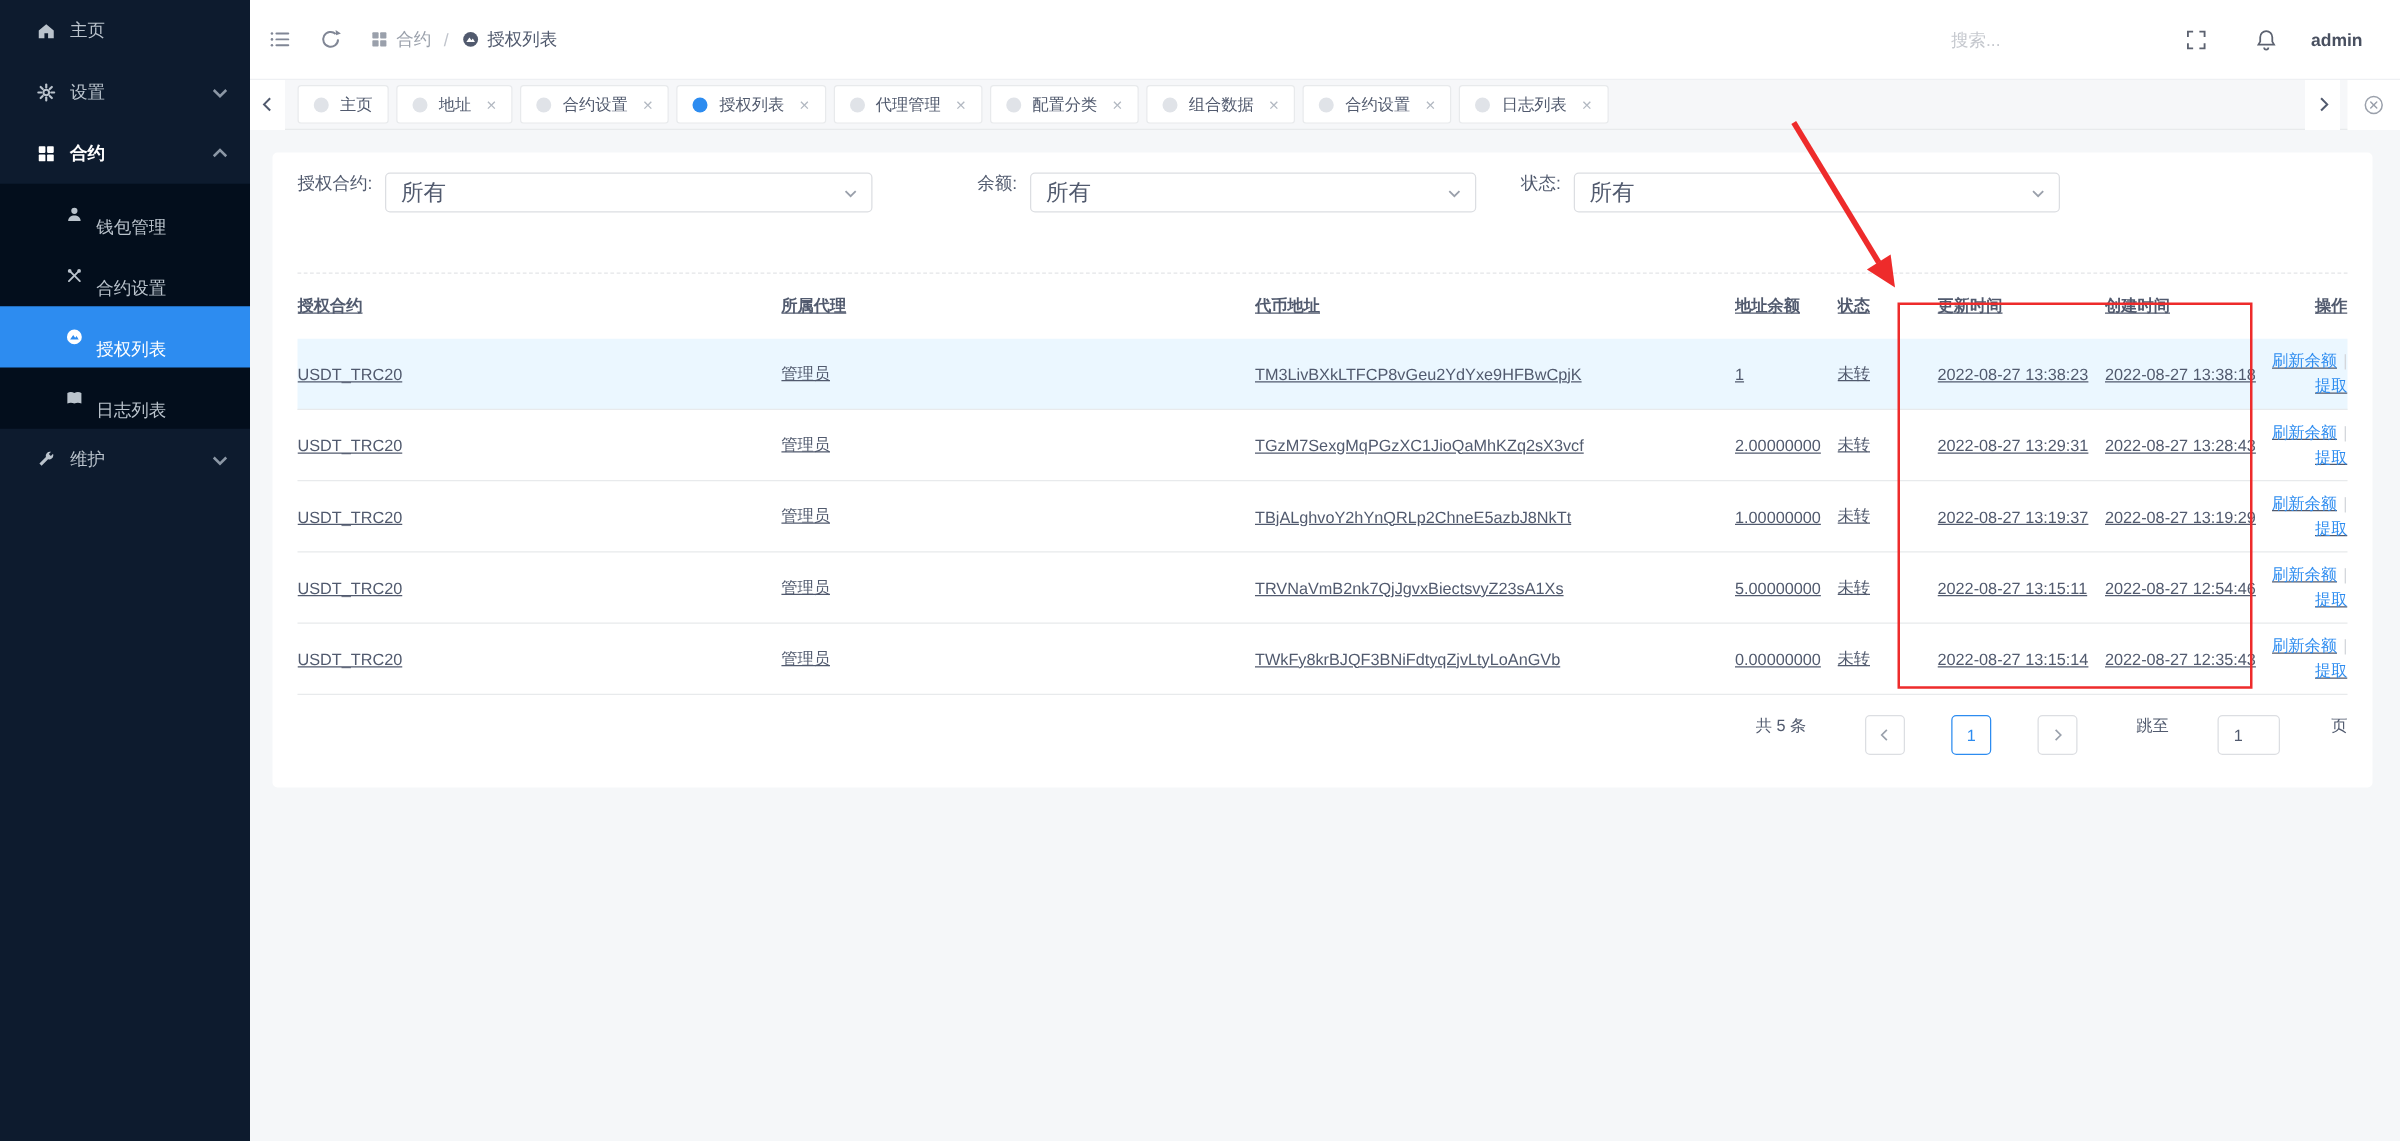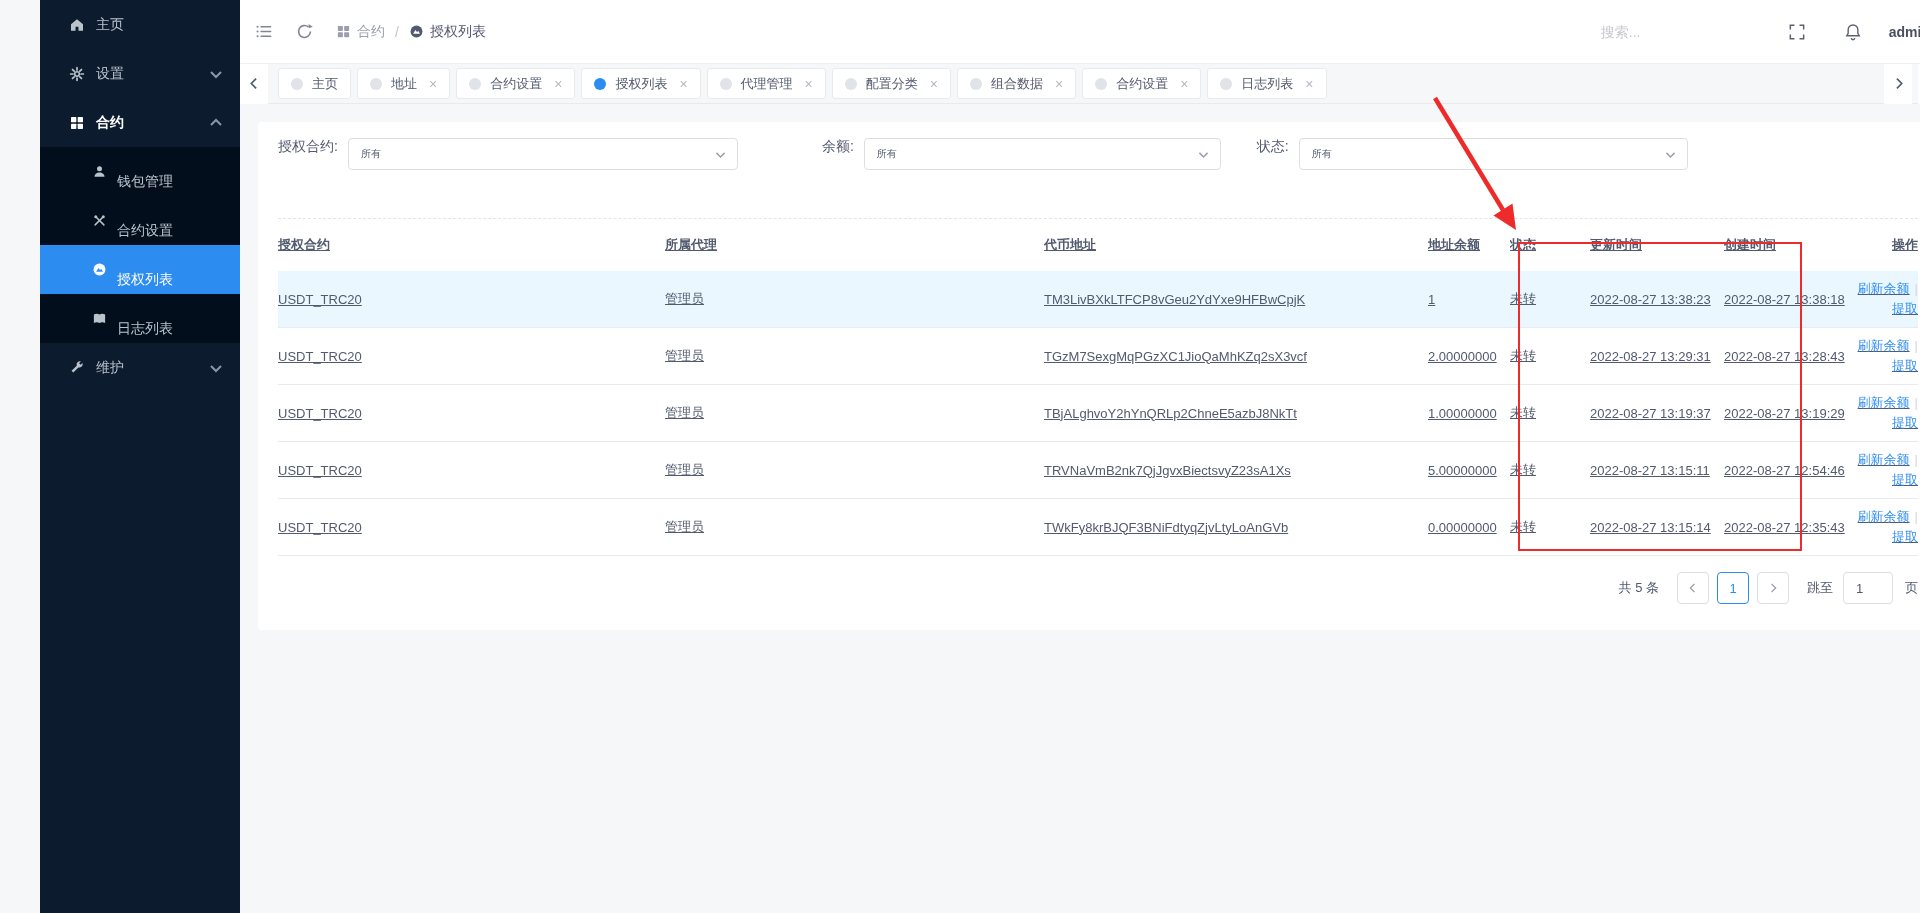--- a/index.html
+++ b/index.html
@@ -1,18 +1,18 @@
 <!DOCTYPE html>
 <html><head>
 <meta charset="utf-8">
 <style>
   * { margin:0; padding:0; box-sizing:border-box; }
   html,body { width:1920px; height:913px; overflow:hidden; }
   body { font-family:"Liberation Sans","DejaVu Sans",sans-serif; background:#f5f7f9; position:relative; }
-  .layout { display:flex; width:1920px; height:913px;padding-left:40px; }
+  .layout { display:flex; width:1920px; height:913px; }
 
   
   .sidebar { width:200px; flex-shrink:0; background:#0d1b2e; color:#bac3cc; }
   .nav-item { height:49px; display:flex; align-items:center; padding:0 16px 0 29px; font-size:14px; cursor:pointer; }
   .nav-item .nav-label { margin-left:11px; flex:1; }
   .nav-item.parent-active { color:#fff; font-weight:bold; }
   .nav-item svg { width:16px; height:16px; }
   .chev { width:12px; height:12px; color:#8b97a5; }
   .nav-group { background:#030e1c; }
   .nav-sub { height:49px; display:flex; align-items:center; padding-left:52px; font-size:14px; color:#bac3cc; cursor:pointer; }
@@ -49,37 +49,37 @@
   .tag .tag-close { margin-left:12px; color:#b3b9c2; font-size:14px; line-height:1; }
   .close-all { width:42px; height:40px; background:#fff; margin-left:6px; display:flex; align-items:center; justify-content:center; color:#9aa0ab; cursor:pointer; flex-shrink:0; }
   .close-all svg { width:18px; height:18px; }
 
   
   .content { flex:1; padding:18px 22px 0 18px; }
   .card { background:#fff; border-radius:4px; height:508px; padding:0 20px; }
 
   .filters { display:flex; align-items:flex-start; padding-top:16px; }
   .f-label { font-size:14px; color:#515a6e; margin-right:10px; white-space:nowrap; }
-  .ivu-select { height:32px; border:1px solid #dcdee2; border-radius:4px; background:#fff; display:flex; align-items:center; justify-content:space-between; padding:0 10px 0 12px; font-size:10px; color:#515a6e; cursor:pointer; }
+  .ivu-select { height:32px; border:1px solid #dcdee2; border-radius:4px; background:#fff; display:flex; align-items:center; justify-content:space-between; padding:0 10px 0 12px; font-size:18px; color:#515a6e; cursor:pointer; }
   .ivu-select svg { width:13px; height:13px; color:#9aa0ab; }
   .sel-1 { width:390px; } .ml-84 { margin-left:84px; } .sel-2 { width:357px; } .ml-36 { margin-left:36px; } .sel-3 { width:389px; }
 
   .divider { border-top:1px dashed #e3e5e8; margin-top:48px; }
 
   .thead { display:flex; align-items:center; height:52px; font-size:13px; font-weight:bold; color:#515a6e; }
   .trow { display:flex; align-items:center; height:57px; border-bottom:1px solid #e8eaec; font-size:13px; color:#515a6e; }
   .trow.highlight { background:#ebf7ff; }
   .cell { padding-right:10px; overflow:hidden; white-space:nowrap;text-decoration:underline; }
   .col-contract{width:387px;} .col-agent{width:379px;} .col-address{width:384px;}
   .col-balance{width:82px;} .col-status{width:80px;} .col-updated{width:134px;}
   .col-created{width:125px;} .col-action{width:69px; white-space:normal; line-height:1.55; padding-right:0;text-align:right;}
   .col-action a { color:#2d8cf0; text-decoration:none; cursor:pointer; }
   .col-action .sep { color:#d4d7dc; margin-left:5px; }
 
-  .pagination { display:flex; justify-content:flex-end; align-items:center; margin-top:16px; font-size:13px; color:#515a6e; }
+  .pagination { display:flex; justify-content:flex-end; margin-top:16px; font-size:13px; color:#515a6e;gap:29px; }
   .pg-total { margin-right:10px; }
   .page-btn { width:32px; height:32px; border:1px solid #dcdee2; border-radius:4px; background:#fff; display:flex; align-items:center; justify-content:center; color:#99a0ab; margin-left:8px; cursor:pointer; font-size:13px; }
   .page-btn svg { width:12px; height:12px; }
   .page-btn.current { border-color:#2d8cf0; color:#2d8cf0; }
   .jump-label { margin-left:18px; }
   .jump-input { width:50px; height:32px; border:1px solid #dcdee2; border-radius:4px; margin-left:10px; padding-left:12px; font-size:13px; color:#515a6e; outline:none; }
   .jump-unit { margin-left:12px; }
 
   
   .anno-rect { position:absolute; left:1518px; top:242px; width:284px; height:309px; border:2px solid #ee2b2b; z-index:60; pointer-events:none; }

